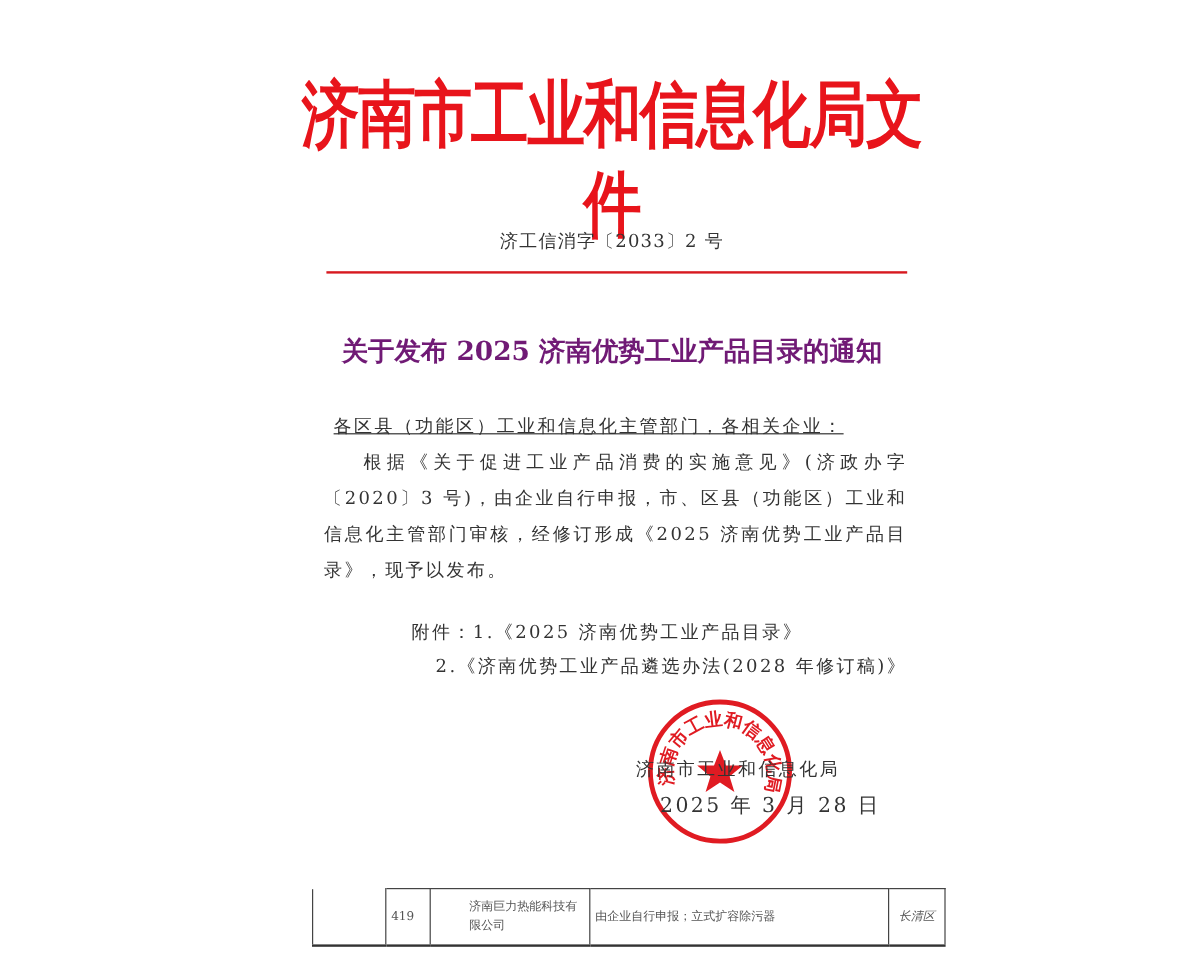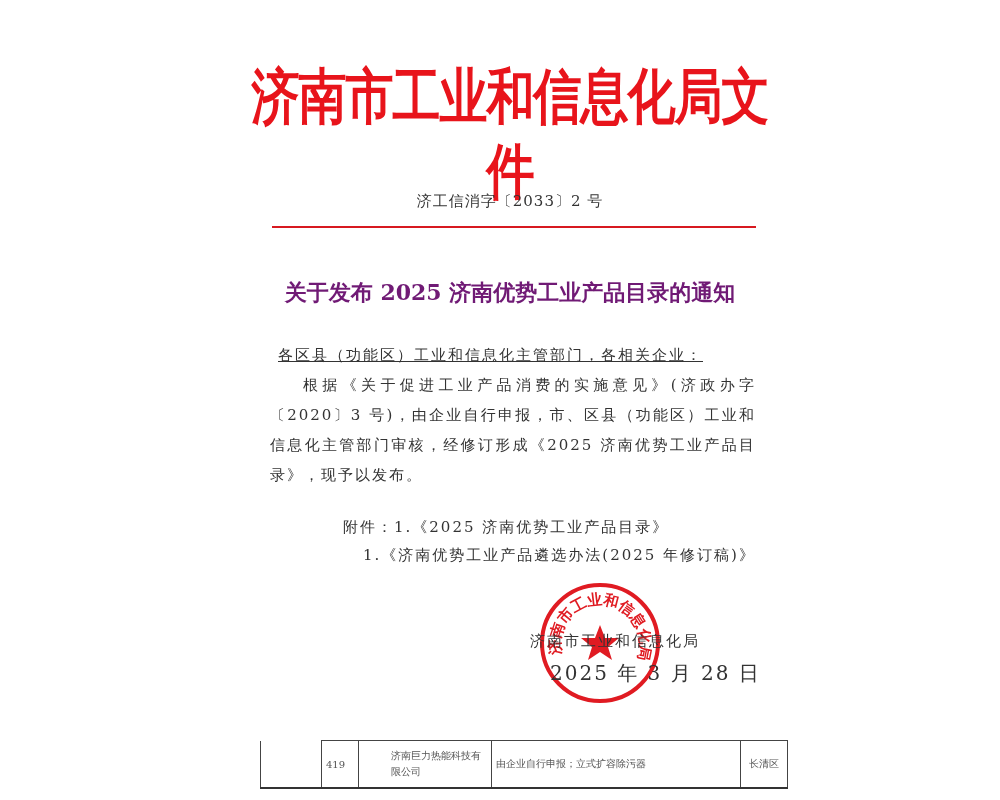--- a/index.html
+++ b/index.html
@@ -21,21 +21,21 @@
   .salutation { left: 278px; top: 340px; width: 500px; text-decoration: underline; }
   .para { left: 270px; top: 370px; width: 486px; text-indent: 33px; text-align: justify; }
   .att1 { left: 315px; top: 512px; padding-left: 28px; }
   .att2 { left: 363px; top: 540px; }
   .seal {
     left: 540px; top: 583px; width: 120px; height: 120px; border-radius: 50%;
     border: 4px solid #e01b22; box-sizing: border-box;
   }
   .seal svg { position: absolute; left: 0; top: 0; }
   .sign-org { left: 530px; top: 632px; font-size: 15px; color: #333; letter-spacing: 2px; }
-  .sign-date { left: 550px; top: 660px; font-size: 20px; color: #333; letter-spacing: 2px; }
+  .sign-date { left: 550px; top: 660px; font-size: 17px; color: #333; letter-spacing: 2px; }
   table.tbl {
     position: absolute; left: 260px; top: 740px; border-collapse: collapse; font-size: 10px; color: #555;
   }
   table.tbl td { border: 1px solid #444; padding: 2px 4px; height: 42px; vertical-align: middle; }
   table.tbl td.blank { border-top: none; }
   table.tbl tr td { border-bottom: 2px solid #333; }
 </style>
 </head>
 <body>
 
@@ -47,21 +47,21 @@
 
 <div class="abs title">关于发布 2025 济南优势工业产品目录的通知</div>
 
 <div class="abs body-text salutation">各区县（功能区）工业和信息化主管部门，各相关企业：</div>
 
 <div class="abs body-text para">根据《关于促进工业产品消费的实施意见》(济政办字〔2020〕3 号)，由企业自行申报，市、区县（功能区）工业和信息化主管部门审核，经修订形成《2025 济南优势工业产品目录》，现予以发布。</div>
 
 <div class="abs body-text att1">
   <span>附件：</span><span>1.《2025 济南优势工业产品目录》</span>
 </div>
-<div class="abs body-text att2">1.《济南优势工业产品遴选办法(2025 年修订稿)》</div>
+<div class="abs body-text att2">2.《济南优势工业产品遴选办法(2028 年修订稿)》</div>
 
 <div class="abs seal">
   <svg width="112" height="112" viewBox="0 0 112 112">
     <defs>
       <path id="sealArc" d="M 18 70 A 40 40 0 1 1 94 70" fill="none"></path>
     </defs>
     <text font-size="15" fill="#e01b22" font-weight="bold" font-family="DejaVu Serif, serif">
       <textPath href="#sealArc" startOffset="2%">济南市工业和信息化局</textPath>
     </text>
     <polygon fill="#e01b22" points="56,38 61,51 75,51 64,60 68,73 56,65 44,73 48,60 37,51 51,51"></polygon>
@@ -71,16 +71,16 @@
 <div class="abs sign-org">济南市工业和信息化局</div>
 <div class="abs sign-date">2025 年 3 月 28 日</div>
 
 <table class="tbl">
   <tbody>
       <tr>
     <td class="blank" style="width:52px;"></td>
     <td style="width:28px; text-align:left;">419</td>
     <td style="width:96px; line-height:16px;padding-left:32px;">济南巨力热能科技有限公司</td>
     <td style="width:240px;">由企业自行申报；立式扩容除污器</td>
-    <td style="width:38px; text-align:center;">长清区</td>
+    <td style="width:38px; text-align:center;font-style:italic;">长清区</td>
   </tr>
 </tbody>
   </table>
 
 </body></html>

